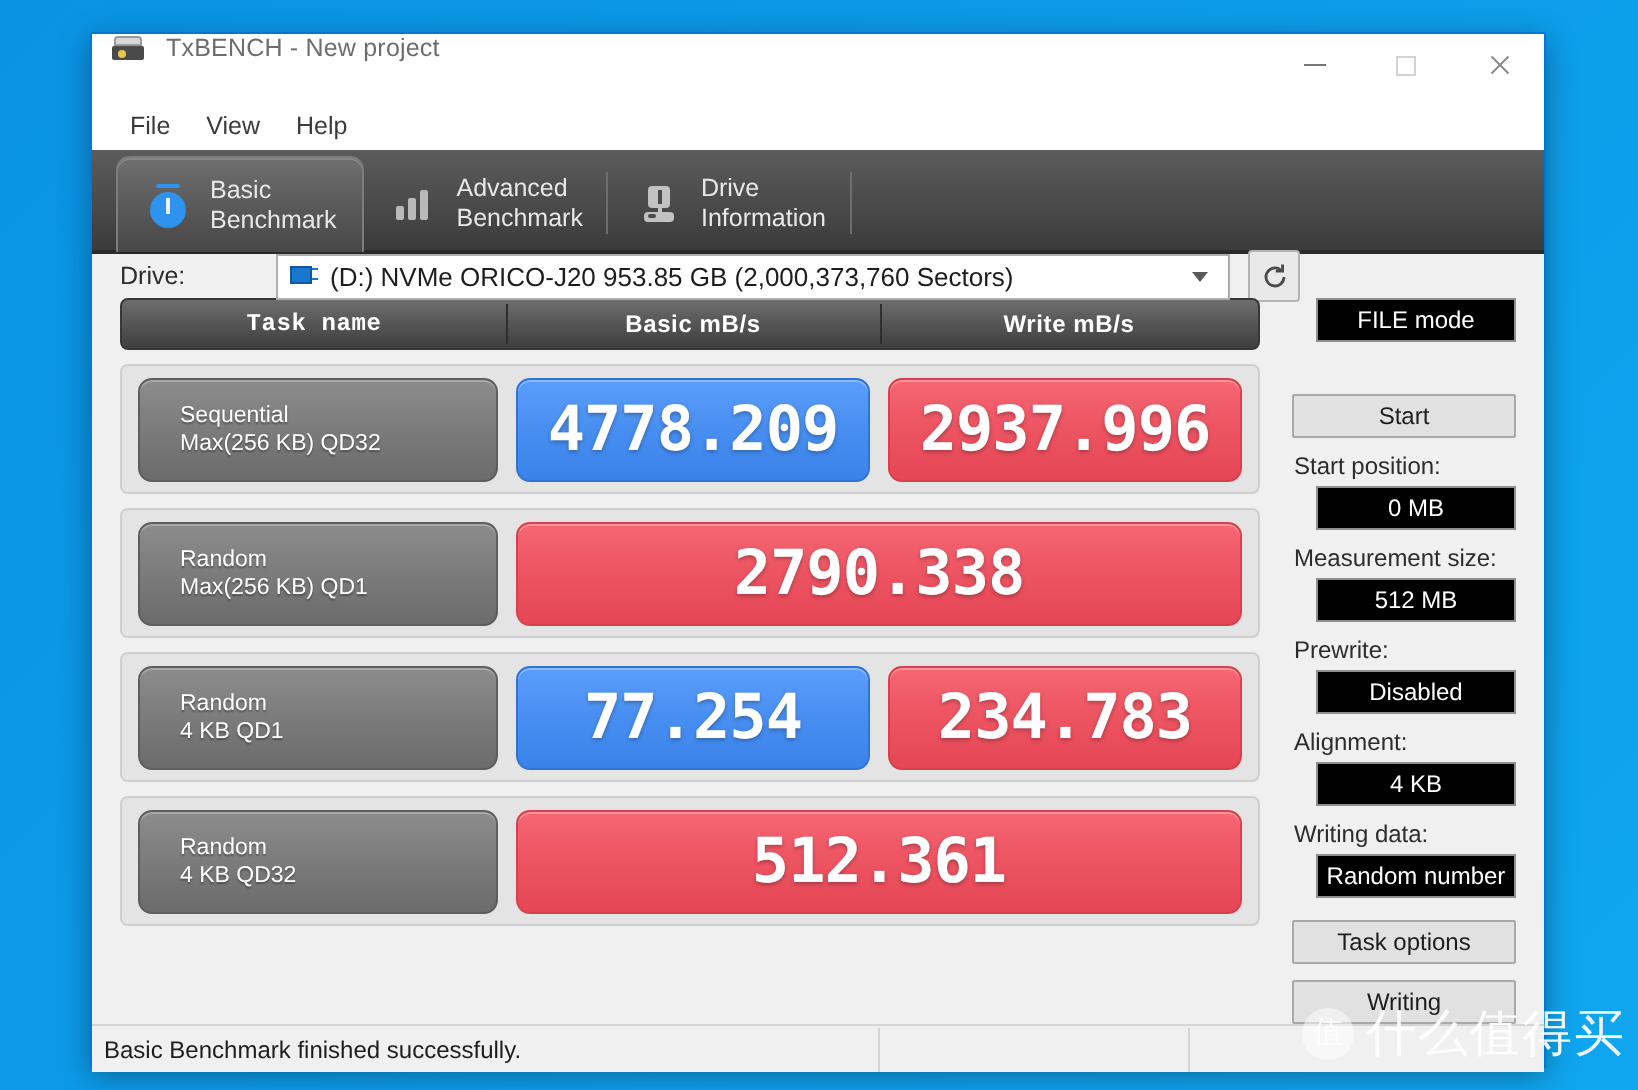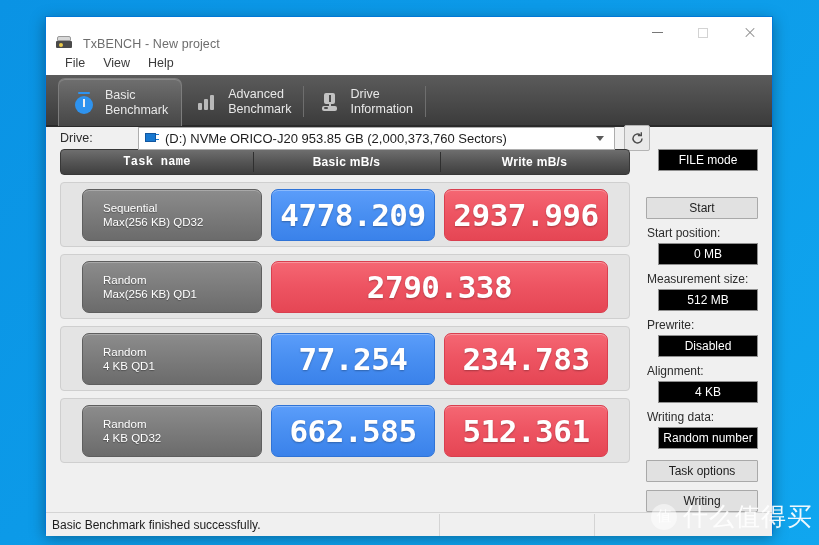--- a/index.html
+++ b/index.html
@@ -19,21 +19,21 @@
     width: 728px; height: 518px;
     background: #f0f0f0;
     border: 1px solid #0078d7;
     box-shadow: 0 4px 14px rgba(0,0,0,.35);
     display: flex; flex-direction: column;
   }
 
   
   #titlebar {
     height: 34px; background: #ffffff;
-    display: flex; align-items: flex-end;
+    display: flex; align-items: flex-start;
     flex: 0 0 auto; position: relative;
   }
   #app-icon {
     margin-left: 10px; width: 18px; height: 16px; position: relative;
   }
   #app-icon .body1 {
     position: absolute; left: 1px; top: 1px; width: 14px; height: 5px;
     background: #d8d8d8; border: 1px solid #9a9a9a; border-radius: 2px 2px 0 0;
   }
   #app-icon .body2 {
@@ -214,21 +214,21 @@
     content:""; position:absolute; left:0; top:2px; bottom:2px; width:1px; background:#2f2f2f;
   }
   .th.c1 { flex: 0 0 192px; font-family: Liberation Mono, monospace; }
   .th.c2 { flex: 0 0 187px; }
   .th.c3 { flex: 1 1 auto; }
 
   
   .row {
     height: 65px; margin-top: 7px; background: #e4e4e4;
     border: 1px solid #cfcfcf; border-radius: 4px;
-    display: flex; align-items: center; padding: 0 21px; gap: 9px;
+    display: flex; align-items: center; padding: 0 8px; gap: 9px;
   }
   .cell-task {
     flex: 0 0 180px; height: 52px; border-radius: 7px;
     background: linear-gradient(180deg, #8c8c8c 0%, #7d7d7d 45%, #6b6b6b 100%);
     border: 1px solid #5e5e5e;
     display: flex; flex-direction: column; justify-content: center;
     padding-left: 20px;
     box-shadow: inset 0 1px 0 rgba(255,255,255,.25);
   }
   .cell-task .l1, .cell-task .l2 {
@@ -413,21 +413,20 @@
           </div>
           <div class="cell-val read">77.254</div>
           <div class="cell-val write">234.783</div>
         </div>
 
         <div class="row">
           <div class="cell-task">
             <div class="l1">Random</div>
             <div class="l2">4 KB QD32</div>
           </div>
-          <div class="cell-val read">662.585</div>
           <div class="cell-val write">512.361</div>
         </div>
       </div>
 
       <div id="right">
         <div class="btn-black" style="margin-top:0">FILE mode</div>
         <div class="btn-3d" style="margin-top:26px">Start</div>
         <div class="panel-label">Start position:</div>
         <div class="btn-black">0 MB</div>
         <div class="panel-label">Measurement size:</div>

